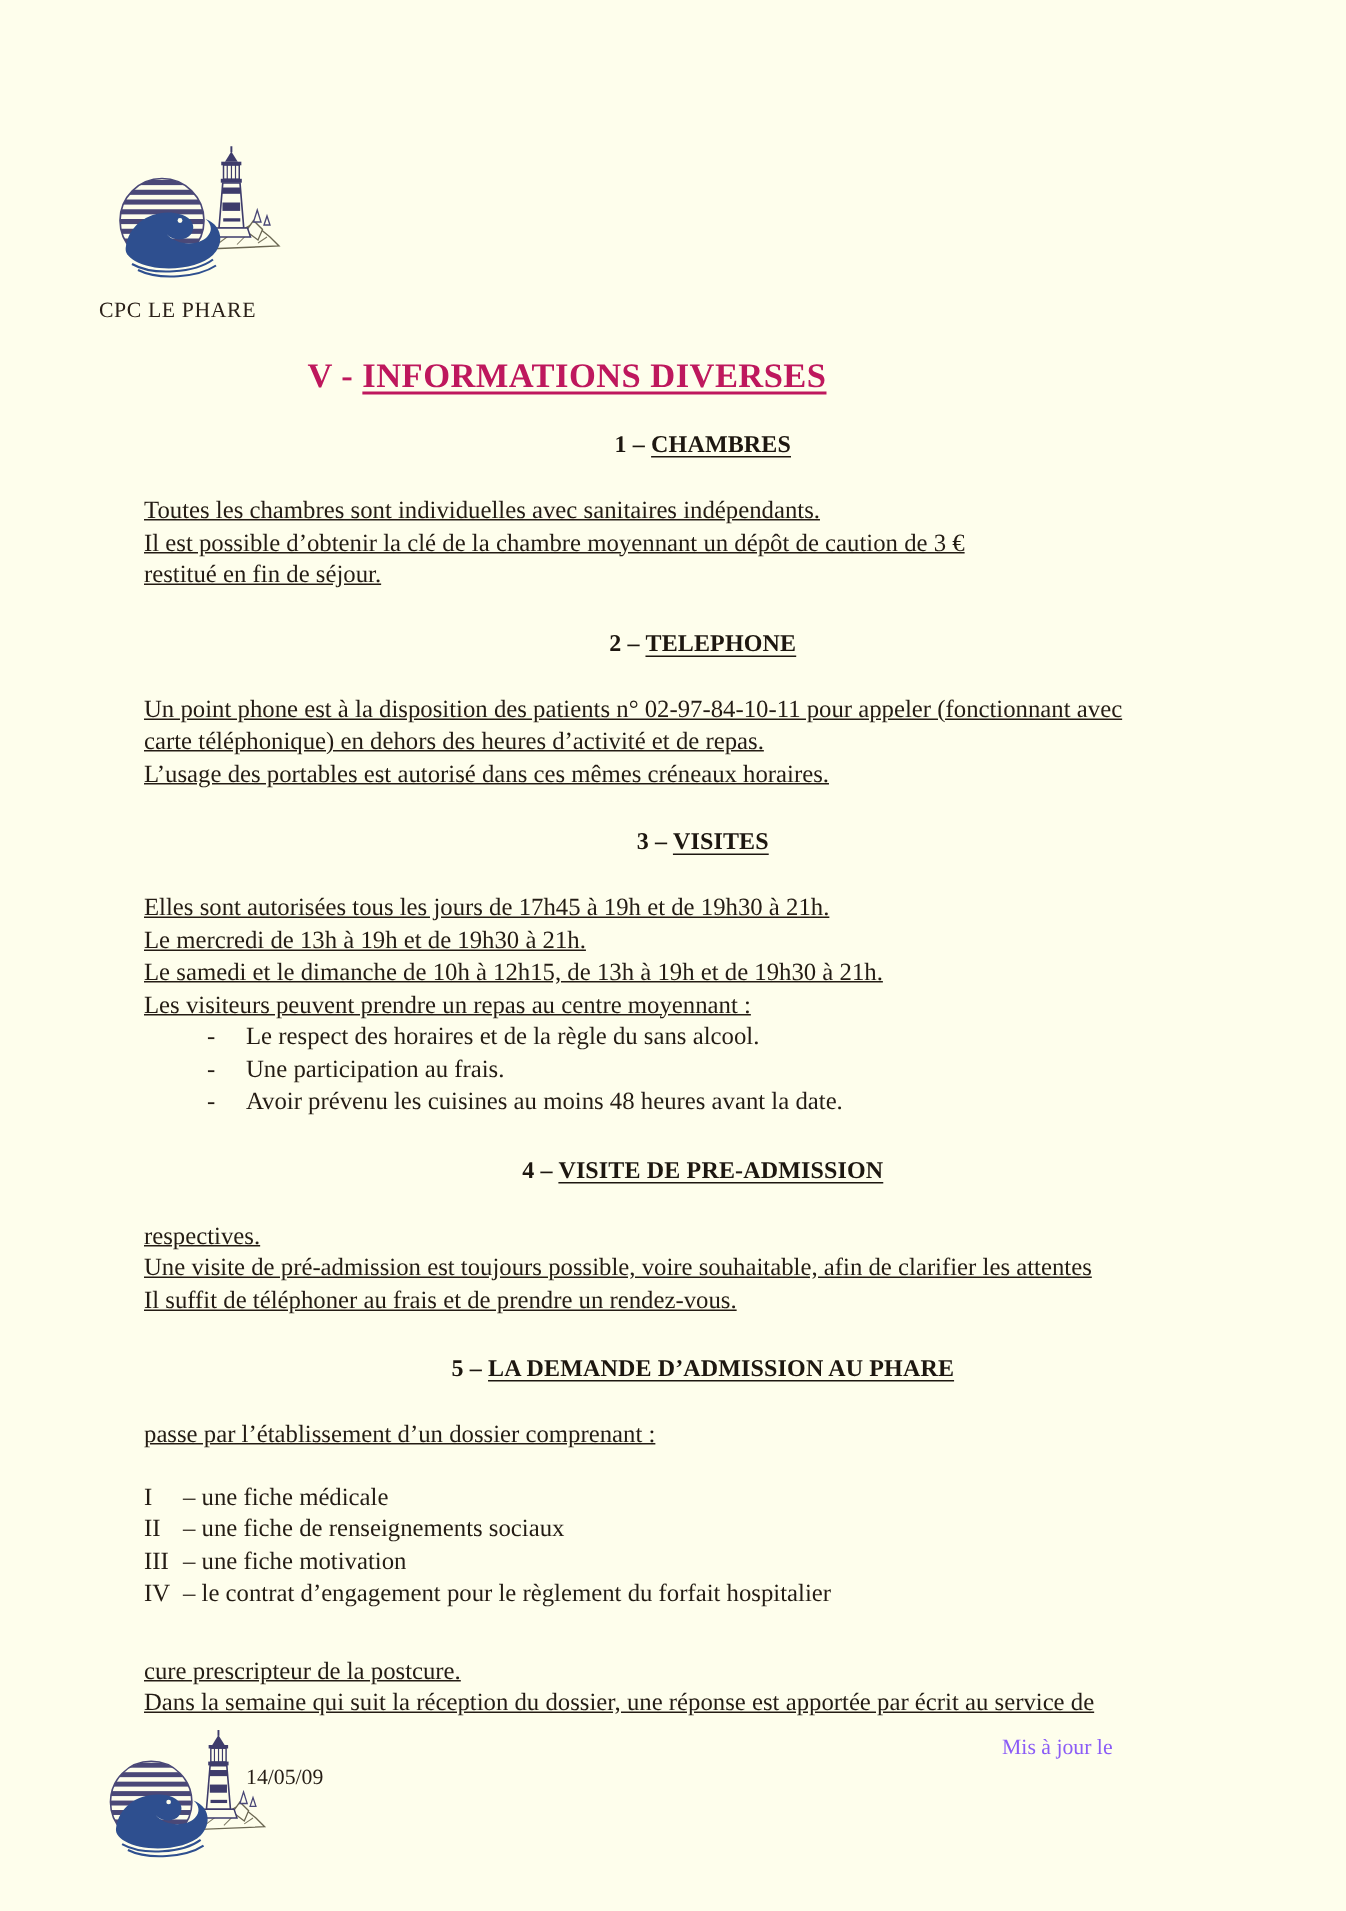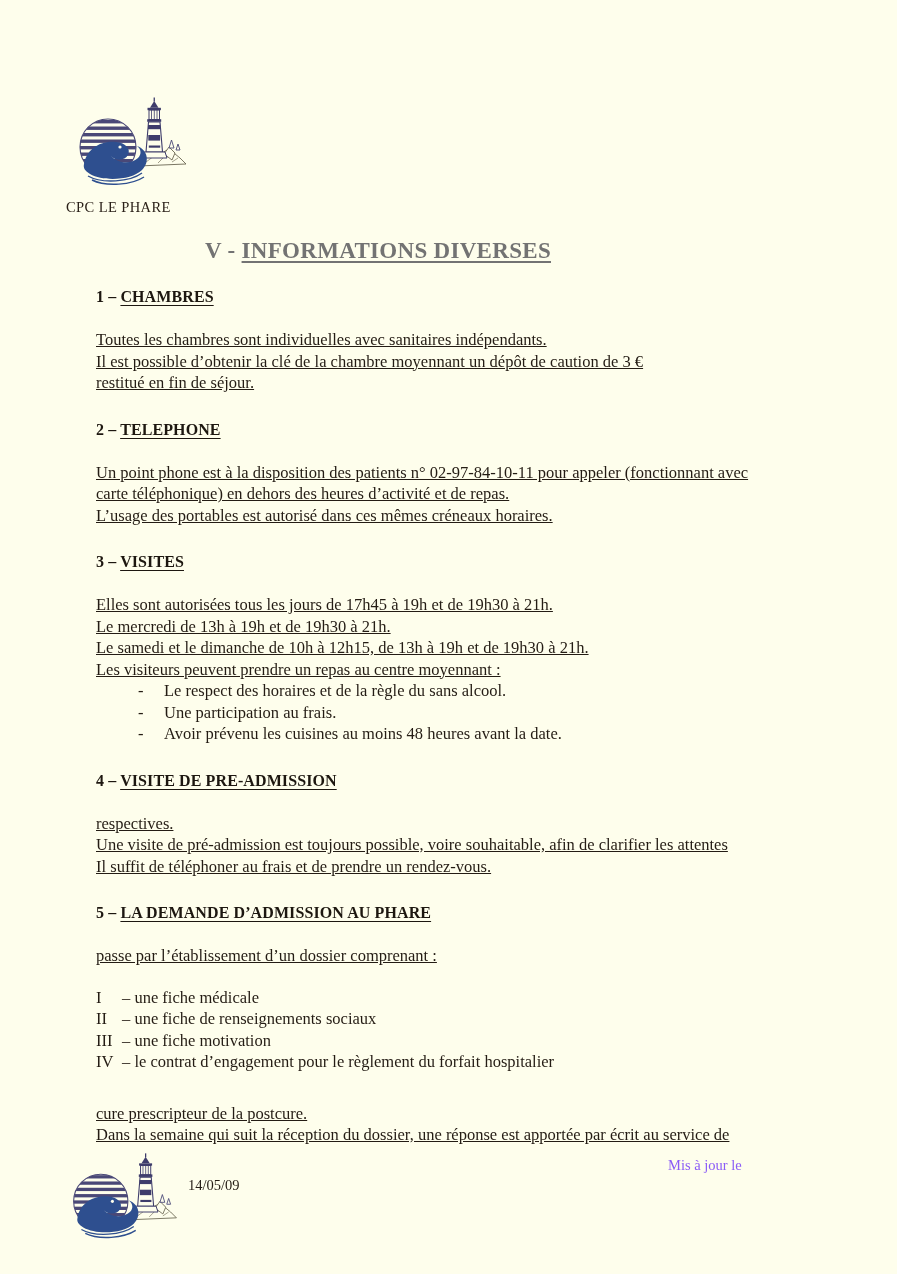--- a/index.html
+++ b/index.html
@@ -45,40 +45,41 @@
 
   
   .doc-title {
     position: absolute;
     left: 0;
     right: 0;
     top: 238px;
     text-align: center;
     font-size: 23px;
     font-weight: bold;
-    color: #737373;
+    color: #be185d;
     letter-spacing: 0.3px;
   }
   .doc-title .t-num { text-decoration: none; }
   .doc-title .t-body { text-decoration: underline; text-underline-offset: 3px; }
 
   
   .content {
     position: absolute;
     left: 96px;
     top: 288px;
     width: 745px;
   }
 
   .sec-head {
     font-size: 16px;
     font-weight: bold;
     color: #1d1710;
     margin: 0;
     letter-spacing: 0.1px;
+    text-align: center;
   }
   .sec-head .h-num { text-decoration: none; }
   .sec-head .h-body { text-decoration: underline; text-underline-offset: 2.5px; }
 
   .para {
     font-size: 16.5px;
     line-height: 21.5px;
     color: #241c14;
     margin: 0;
     text-decoration: underline;
@@ -131,21 +132,21 @@
     left: 62px;
     top: 1148px;
     width: 118px;
     height: 126px;
     overflow: hidden;
   }
   .footer-logo svg { display: block; width: 128px; height: 97px; }
 
   .footer-date {
     position: absolute;
-    left: 188px;
+    left: 164px;
     top: 1177px;
     font-size: 14.5px;
     color: #241c14;
   }
 
   .footer-updated {
     position: absolute;
     left: 668px;
     top: 1157px;
     font-size: 14.5px;

